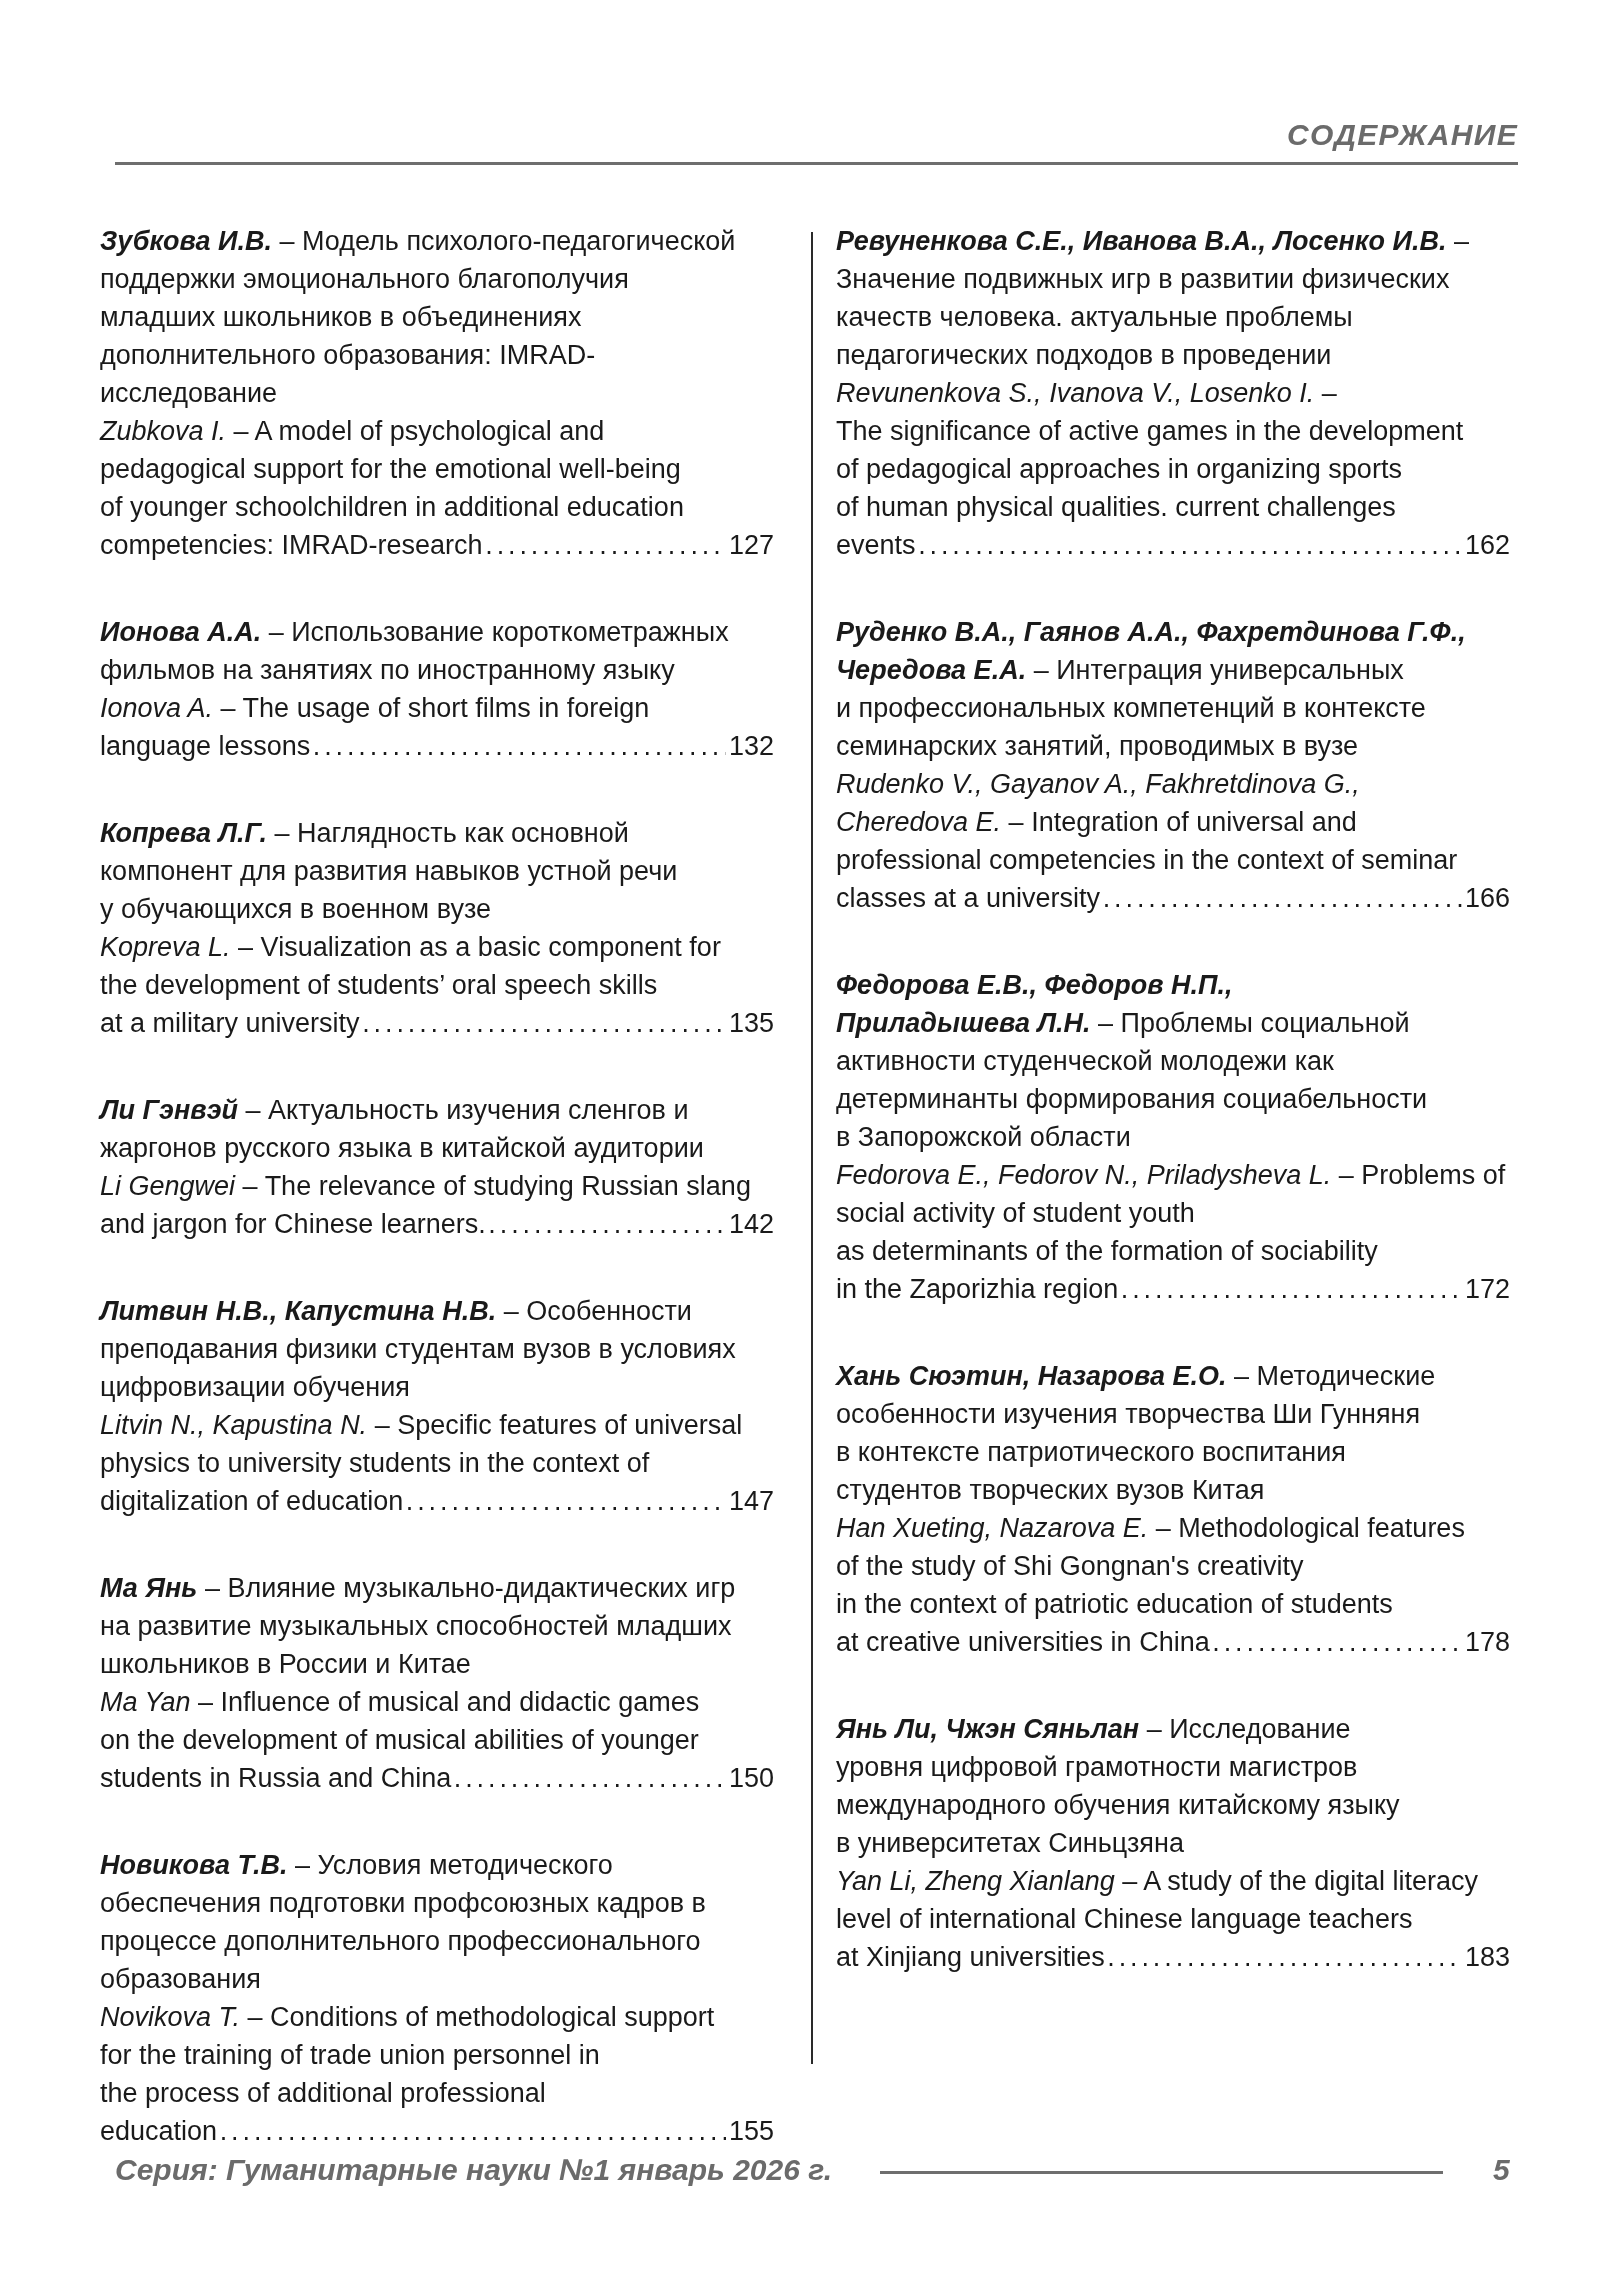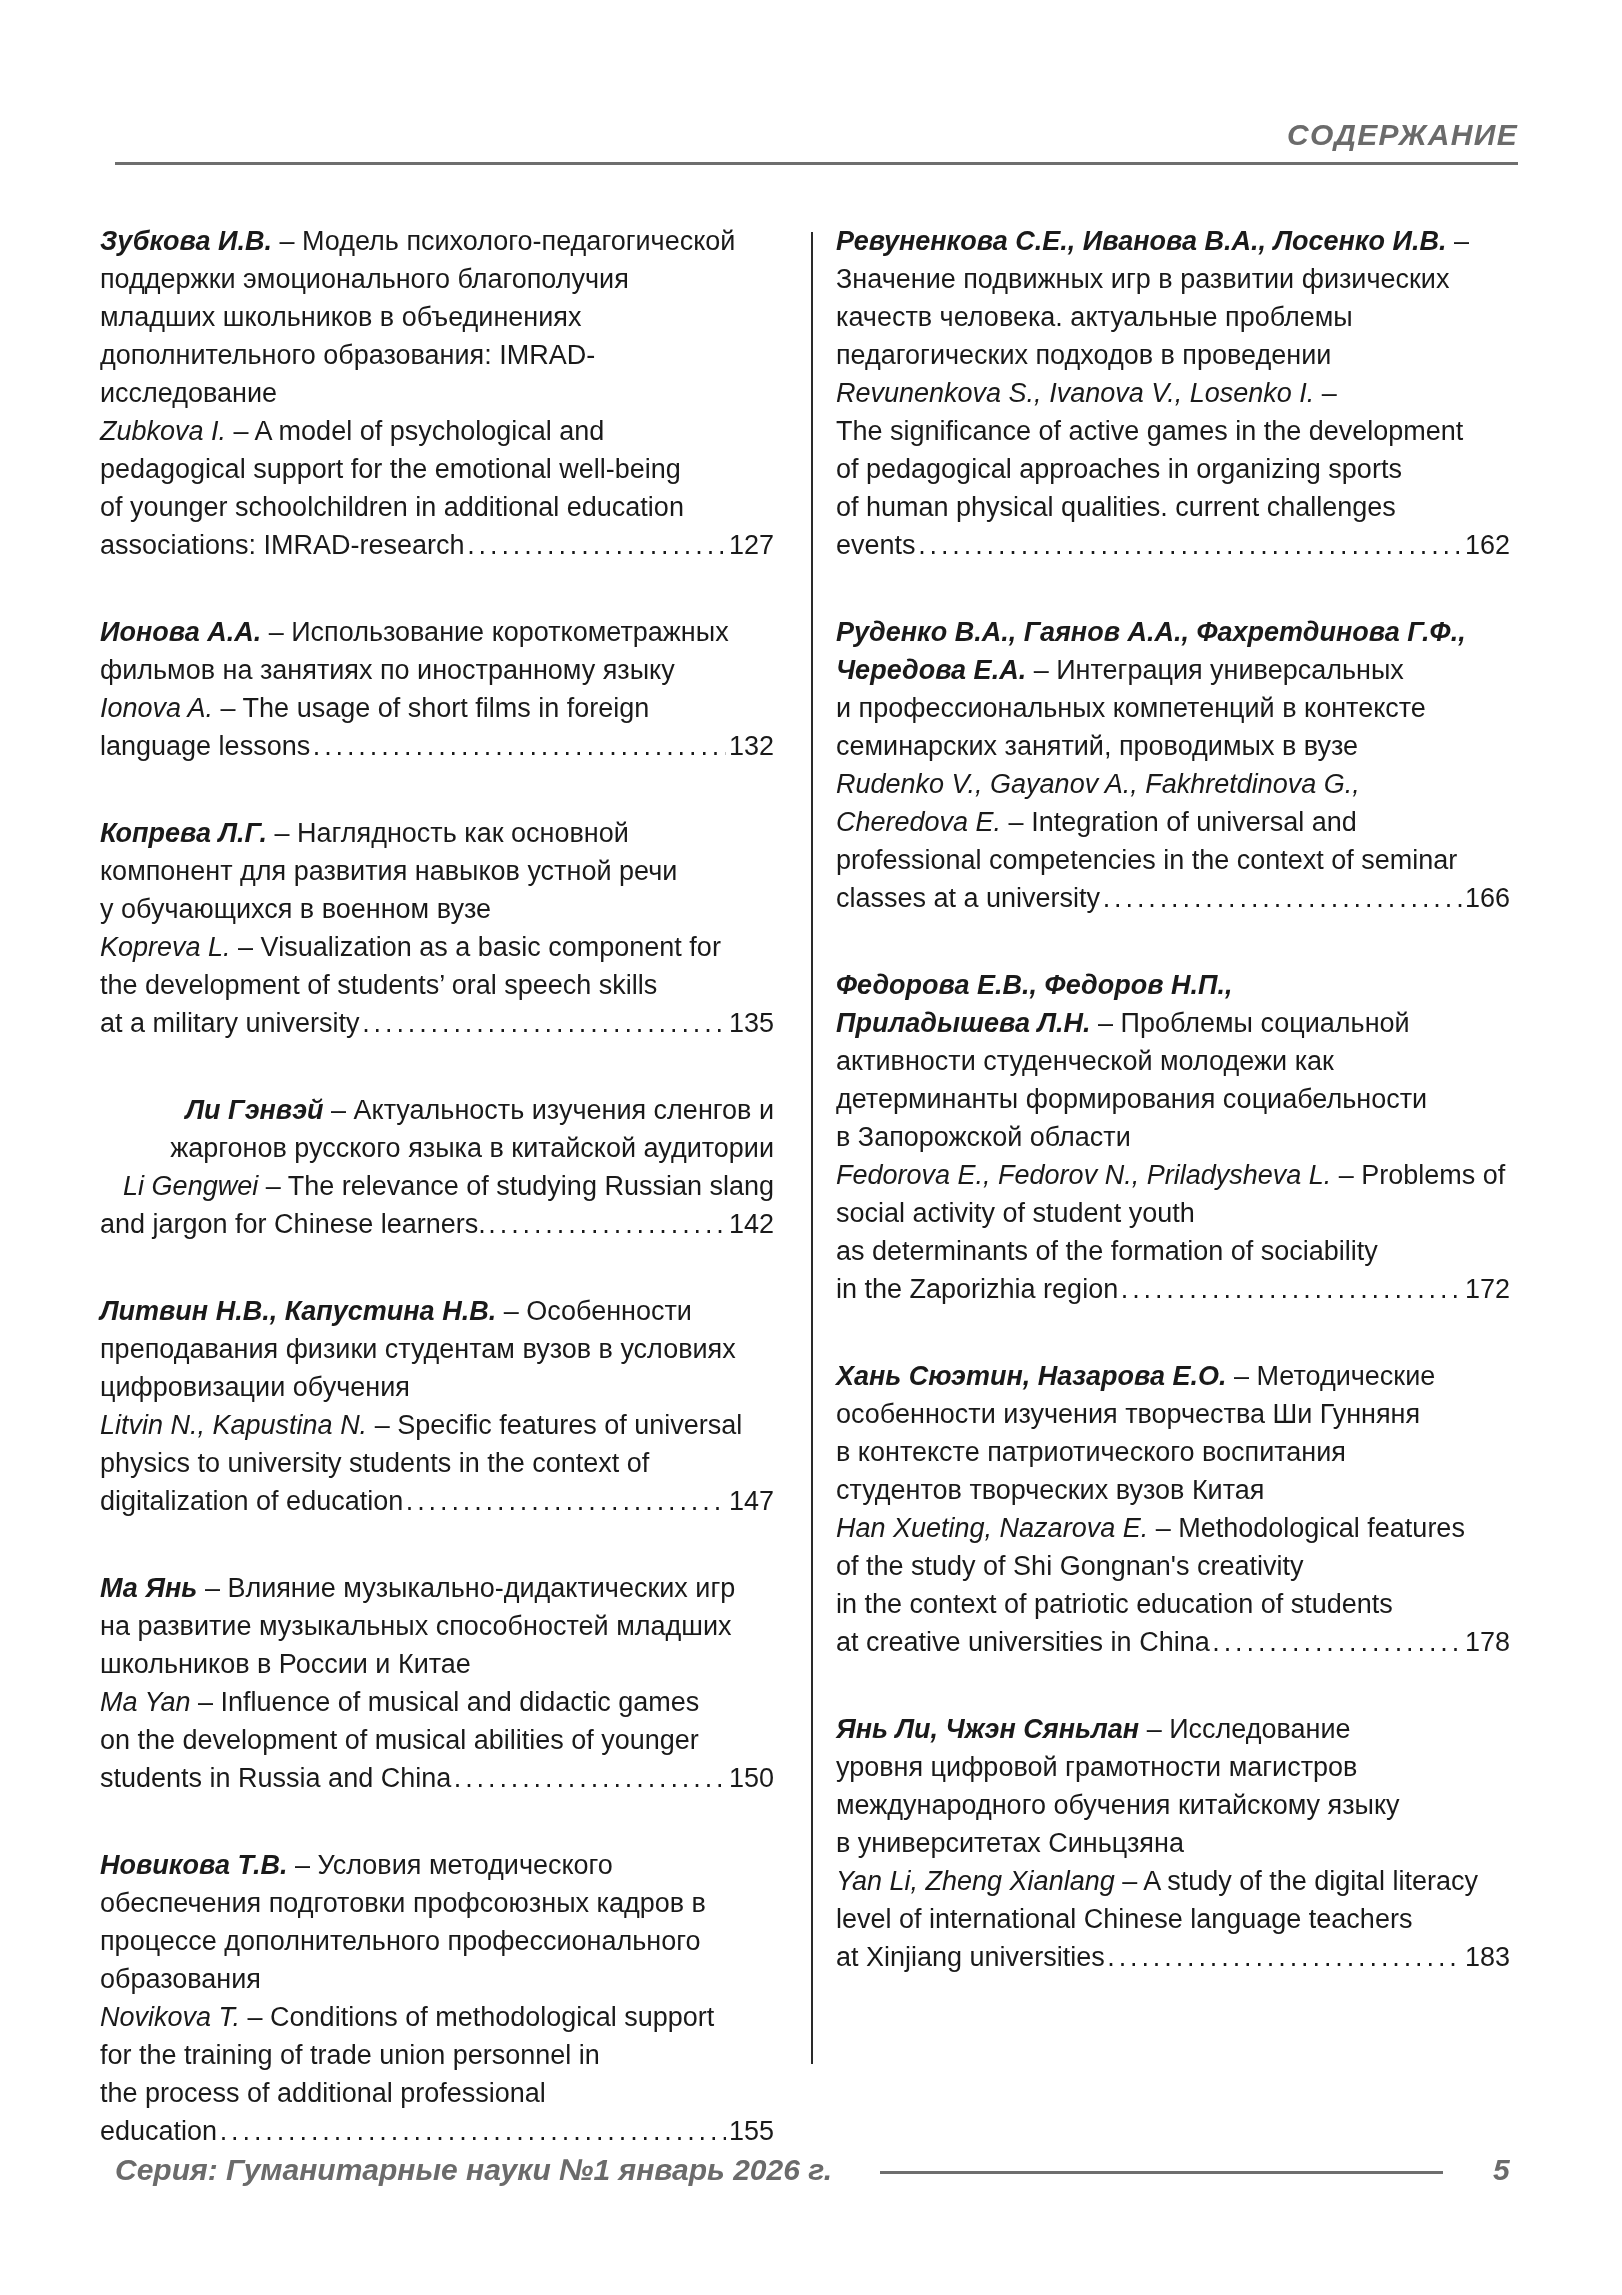--- a/index.html
+++ b/index.html
@@ -40,21 +40,21 @@
     <div class="entry">
       <span class="line"><span class="ru-authors">Зубкова И.В.</span><span> – Модель психолого-педагогической</span></span>
       <span class="line">поддержки эмоционального благополучия</span>
       <span class="line">младших школьников в объединениях</span>
       <span class="line">дополнительного образования: IMRAD-</span>
       <span class="line">исследование</span>
       <span class="line"><span class="en-authors">Zubkova I.</span><span> – A model of psychological and</span></span>
       <span class="line">pedagogical support for the emotional well-being</span>
       <span class="line">of younger schoolchildren in additional education</span>
       <span class="leader-line">
-        <span class="txt">associations: IMRAD-research </span>
+        <span class="txt">competencies: IMRAD-research </span>
         <span class="dots"></span>
         <span class="page">127</span>
       </span>
     </div>
     <div class="entry" style="margin-top: 49px;">
       <span class="line"><span class="ru-authors">Ионова А.А.</span><span> – Использование короткометражных</span></span>
       <span class="line">фильмов на занятиях по иностранному языку</span>
       <span class="line"><span class="en-authors">Ionova A.</span><span> – The usage of short films in foreign</span></span>
       <span class="leader-line">
         <span class="txt">language lessons </span>
@@ -67,21 +67,21 @@
       <span class="line">компонент для развития навыков устной речи</span>
       <span class="line">у обучающихся в военном вузе</span>
       <span class="line"><span class="en-authors">Kopreva L.</span><span> – Visualization as a basic component for</span></span>
       <span class="line">the development of students’ oral speech skills</span>
       <span class="leader-line">
         <span class="txt">at a military university</span>
         <span class="dots"></span>
         <span class="page">135</span>
       </span>
     </div>
-    <div class="entry" style="margin-top: 49px; text-align: right;">
+    <div class="entry" style="margin-top: 49px;">
       <span class="line"><span class="ru-authors">Ли Гэнвэй</span><span> – Актуальность изучения сленгов и</span></span>
       <span class="line">жаргонов русского языка в китайской аудитории</span>
       <span class="line"><span class="en-authors">Li Gengwei</span><span> – The relevance of studying Russian slang</span></span>
       <span class="leader-line">
         <span class="txt">and jargon for Chinese learners.</span>
         <span class="dots"></span>
         <span class="page">142</span>
       </span>
     </div>
     <div class="entry" style="margin-top: 49px;">

